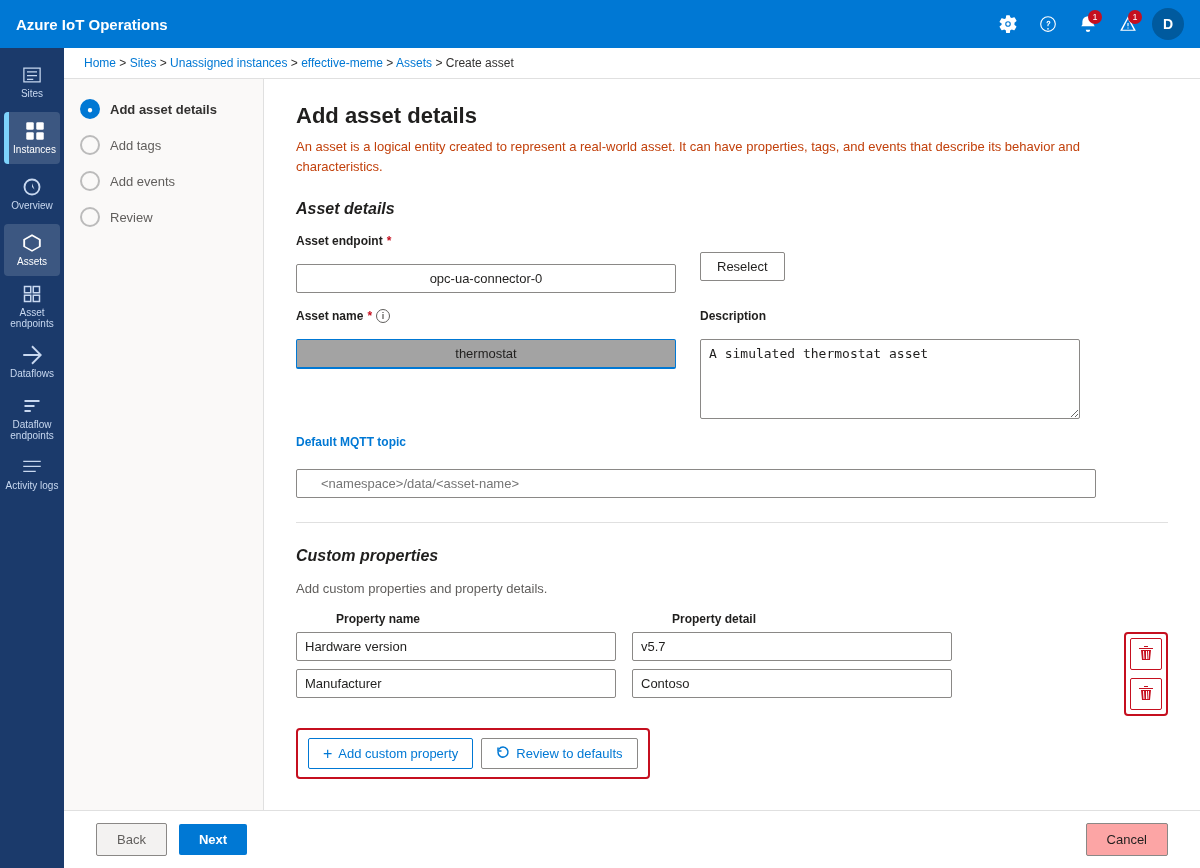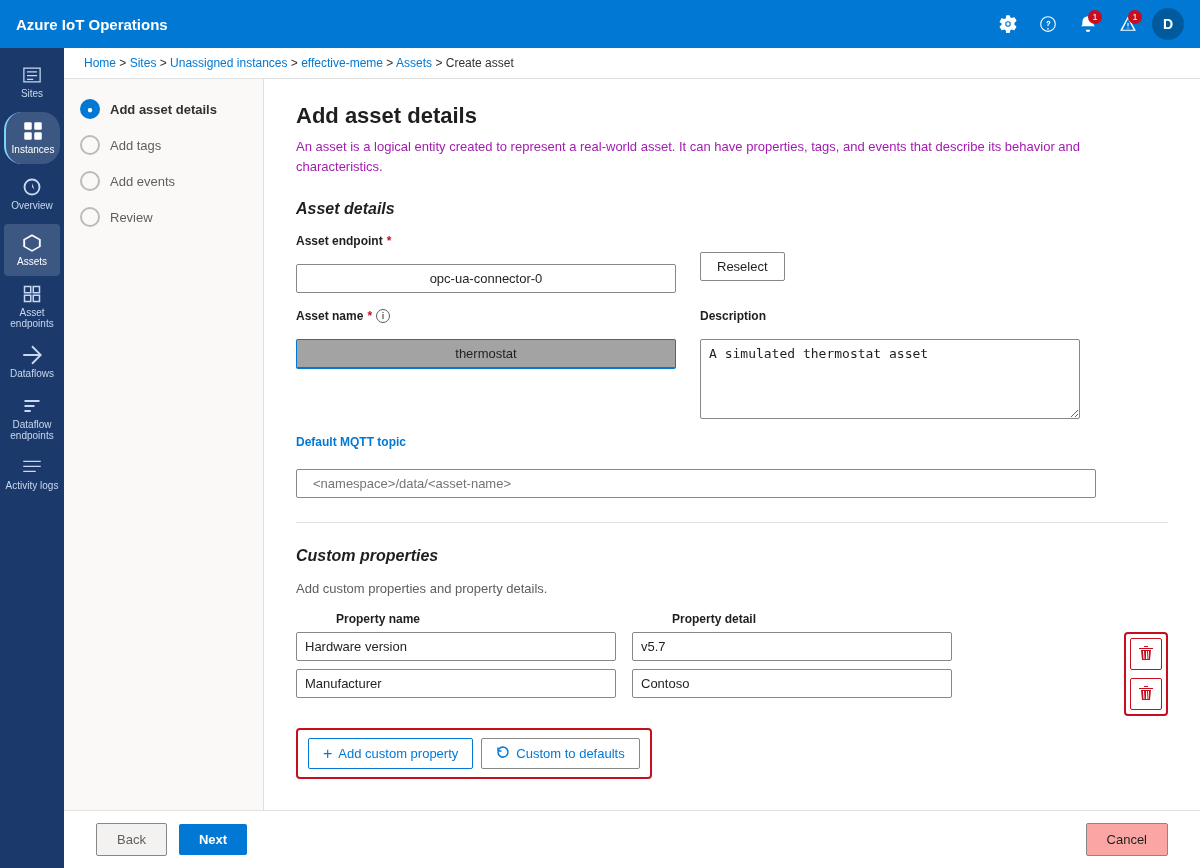--- a/index.html
+++ b/index.html
@@ -36,21 +36,21 @@
 
     
     .sidebar {
       width: 64px; background: #1b3a6b; display: flex; flex-direction: column; align-items: center;
       padding-top: 8px; gap: 4px; flex-shrink: 0;
     }
     .sidebar-item {
       width: 56px; height: 52px; display: flex; flex-direction: column; align-items: center; justify-content: center;
       color: #c8d8f0; cursor: pointer; border-radius: 4px; gap: 3px; font-size: 10px; text-align: center;
     }
-    .sidebar-item.active { background: rgba(255,255,255,0.15); color: white; border-left: 2px solid #7dd3fc; border-radius: 18px; }
+    .sidebar-item.active { background: rgba(255,255,255,0.15); color: white; border-left: 5px solid #7dd3fc; }
     .sidebar-item svg { width: 20px; height: 20px; fill: currentColor; }
 
     
     .content-area { flex: 1; display: flex; flex-direction: column; overflow: hidden; }
 
     
     .breadcrumb {
       background: white; padding: 8px 20px; font-size: 12px; color: #0078d4;
       border-bottom: 1px solid #e0e0e0; flex-shrink: 0;
     }
@@ -71,21 +71,21 @@
     }
     .step-circle.active { background: #0078d4; color: white; font-size: 10px; font-weight: bold; }
     .step-circle.inactive-dot { border-color: #bbb; }
     .step-label { font-size: 13px; color: #323130; }
     .step-label.active-label { font-weight: 600; color: #323130; }
     .step-label.inactive-label { color: #605e5c; }
 
     
     .form-panel { flex: 1; overflow-y: auto; padding: 24px 32px; }
     .page-title { font-size: 22px; font-weight: 600; color: #201f1e; margin-bottom: 8px; }
-    .page-desc { font-size: 13px; color: #a21caf; margin-bottom: 24px; line-height: 1.5; max-width: 850px; }
+    .page-desc { font-size: 13px; color: #c2410c; margin-bottom: 24px; line-height: 1.5; max-width: 850px; }
 
     .section-title { font-size: 16px; font-weight: 600; color: #201f1e; margin-bottom: 16px; font-style: italic; }
     .section-divider { border: none; border-top: 1px solid #e0e0e0; margin: 24px 0; }
 
     .form-row { display: flex; gap: 24px; margin-bottom: 16px; align-items: flex-start; }
     .form-group { display: flex; flex-direction: column; gap: 16px; }
     .form-label {
       font-size: 12px; font-weight: 600; color: #201f1e;
       display: flex; align-items: center; gap: 4px;
     }
@@ -104,21 +104,21 @@
       color: #201f1e; background: white; outline: none; width: 380px; height: 80px; resize: vertical;
     }
 
     .reselect-btn {
       padding: 6px 16px; border: 1px solid #8a8886; background: white; border-radius: 2px;
       font-size: 13px; cursor: pointer; color: #201f1e; margin-top: 18px;
     }
 
     
     .mqtt-label { font-size: 12px; font-weight: 600; color: #0078d4; margin-bottom: 4px; }
-    .mqtt-input { border: 1px solid #8a8886; border-radius: 2px; padding: 6px 16px; font-size: 13px; color: #a19f9d; background: white; width: 800px; }
+    .mqtt-input { border: 1px solid #8a8886; border-radius: 2px; padding: 6px 24px; font-size: 13px; color: #a19f9d; background: white; width: 800px; }
 
     
     .custom-section { margin-top: 0; }
     .custom-desc { font-size: 13px; color: #605e5c; margin-bottom: 16px; }
     .prop-headers { display: flex; gap: 16px; margin-bottom: 6px; padding-left: 40px; }
     .prop-header { font-size: 12px; font-weight: 700; color: #201f1e; }
     .prop-header.name { width: 320px; }
     .prop-header.detail { width: 320px; }
     .prop-row { display: flex; gap: 16px; margin-bottom: 8px; align-items: center; }
     .prop-input { border: 1px solid #8a8886; border-radius: 2px; padding: 6px 8px; font-size: 13px; color: #201f1e; background: white; width: 320px; }
@@ -369,21 +369,21 @@
               <span style="font-size:16px; line-height:1;">+</span>
               <span>Add custom property</span>
             </button>
             <button class="reset-btn">
               <span>
                 <svg width="14" height="14" viewBox="0 0 14 14" fill="none" stroke="#0078d4" stroke-width="1.5">
                   <path d="M2 7a5 5 0 1 0 1-2.9" stroke-linecap="round"></path>
                   <path d="M2 3v3h3" stroke-linecap="round" stroke-linejoin="round" fill="none"></path>
                 </svg>
               </span>
-              <span>Custom to defaults</span>
+              <span>Review to defaults</span>
             </button>
           </div>
         </div>
       </div>
     </div>
 
     <div class="footer">
       <button class="back-btn">Back</button>
       <button class="next-btn">Next</button>
       <button class="cancel-btn">Cancel</button>

